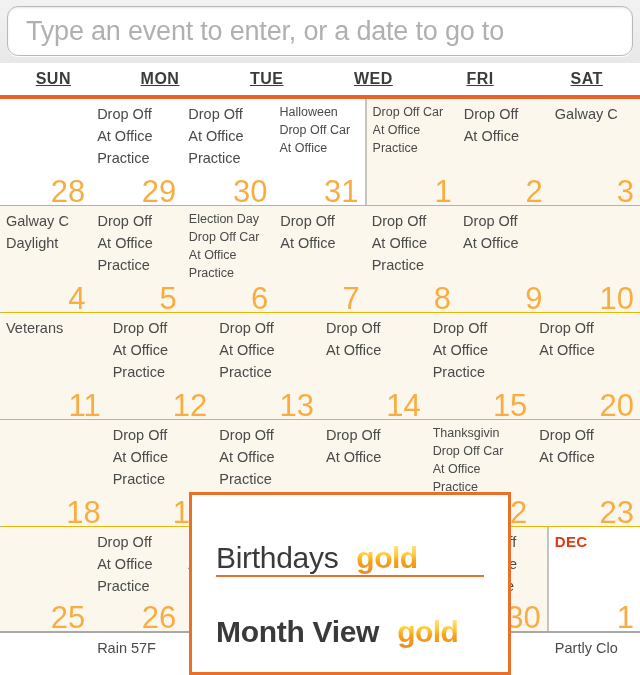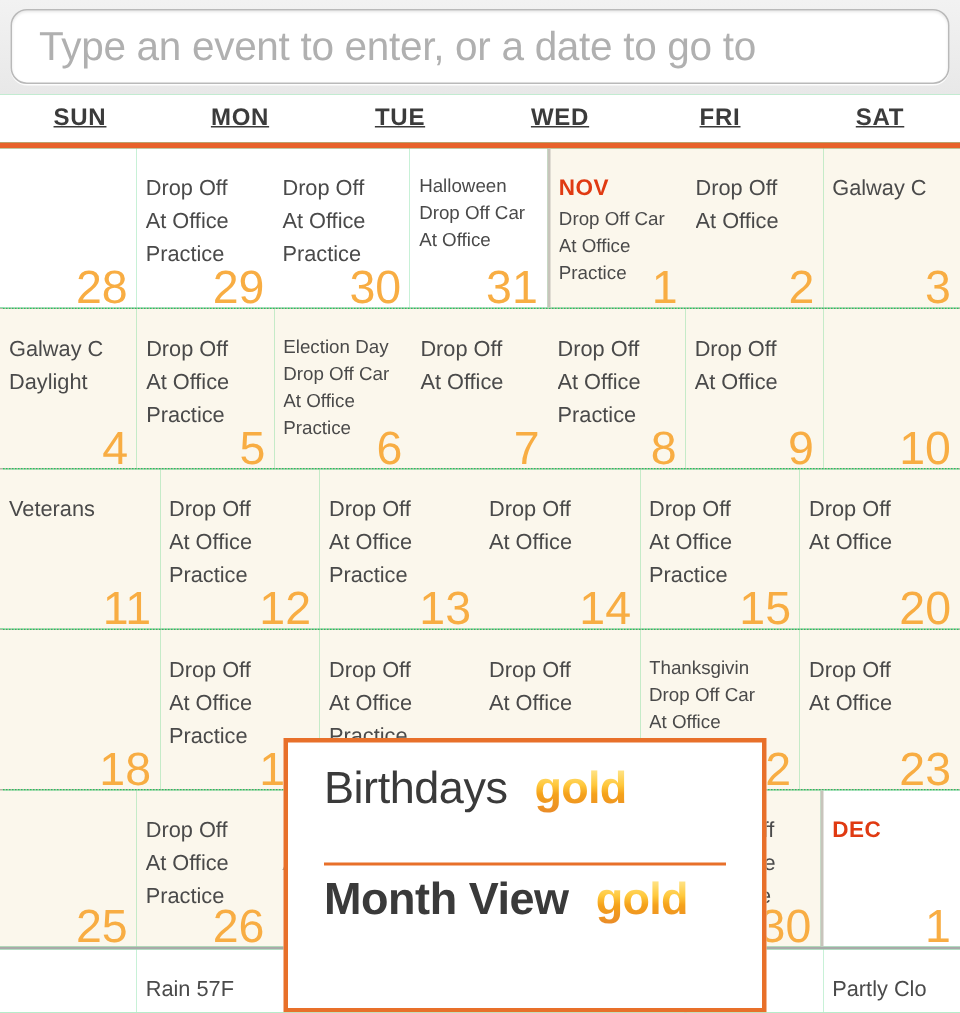--- a/index.html
+++ b/index.html
@@ -10,21 +10,21 @@
     overflow: hidden;
     background: #ffffff;
     font-family: "Liberation Sans", sans-serif;
   }
 
   #app {
     position: relative;
     width: 640px;
     height: 675px;
     overflow: hidden;
-    background: #22c55e;
+    background: #eab308;
   }
 
   
   .searchbar-wrap {
     position: absolute;
     left: 0; top: 0;
     width: 640px; height: 63px;
     background: #ededed;
     background: linear-gradient(#f2f2f2, #e8e8e8);
     box-sizing: border-box;
@@ -87,21 +87,21 @@
   }
   .week.w1 { border-bottom: 1px dotted #b9b3a6; }
   .week.w5 { border-bottom: 2px solid #a9a9a9; height: 106px; }
   .week.w6 { height: 46px; border-bottom: none; }
 
   .cell {
     flex: 1 1 0;
     position: relative;
     box-sizing: border-box;
     background: #ffffff;
-    padding: 16px 6px 0 6px;
+    padding: 4px 6px 0 6px;
     overflow: hidden;
   }
   .cell.cur { background: #fbf7ec; }
   .cell.monthstart { border-left: 2px solid #c8c4bb; }
 
   .evt {
     font-size: 14.5px;
     color: #4a4a4a;
     line-height: 22px;
     white-space: nowrap;
@@ -131,21 +131,21 @@
     top: 492px;
     width: 322px;
     height: 183px;
     background: #ffffff;
     border: 3px solid #e8702a;
     box-sizing: border-box;
     z-index: 20;
   }
   .popup-row {
     display: flex;
-    align-items: flex-start;
+    align-items: flex-end;
     padding: 0 24px;
     height: 66px;
   }
   .popup-row.r1 { margin-top: 14px; }
   .popup-row.r2 { margin-top: 6px; }
   .popup-label {
     font-size: 30px;
     color: #3a3a3a;
     letter-spacing: -0.3px;
   }
@@ -204,21 +204,20 @@
           <div class="evt">Practice</div>
           <div class="daynum">30</div>
         </div>
         <div class="cell">
           <div class="evt small">Halloween</div>
           <div class="evt small">Drop Off Car</div>
           <div class="evt small">At Office</div>
           <div class="daynum">31</div>
         </div>
         <div class="cell cur monthstart">
-          <div class="evt mlabel">NOV</div>
           <div class="evt small">Drop Off Car</div>
           <div class="evt small">At Office</div>
           <div class="evt small">Practice</div>
           <div class="daynum">1</div>
         </div>
         <div class="cell cur">
           <div class="evt">Drop Off</div>
           <div class="evt">At Office</div>
           <div class="daynum">2</div>
         </div>

